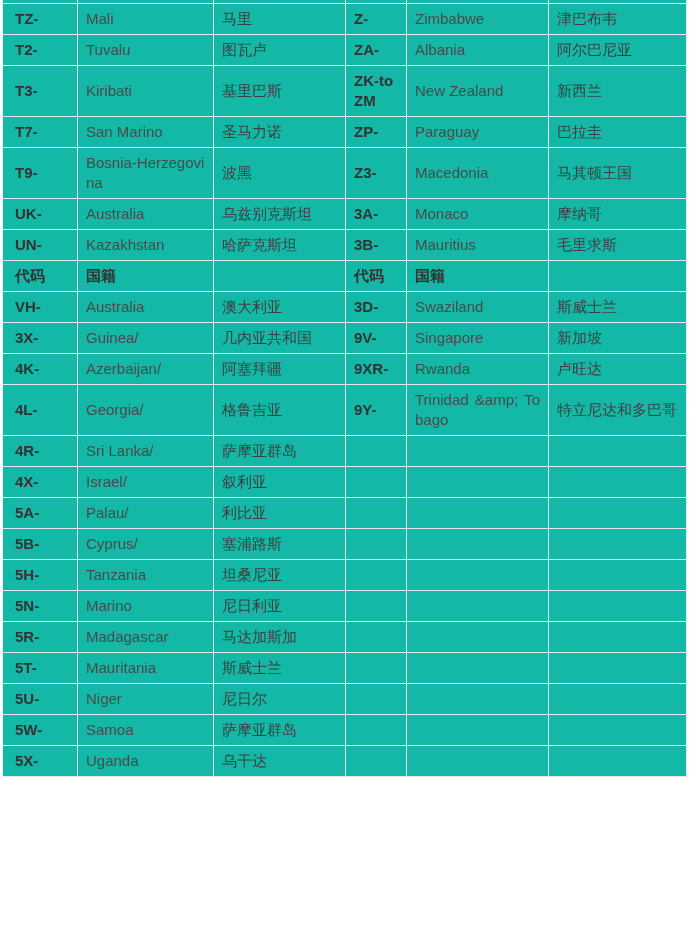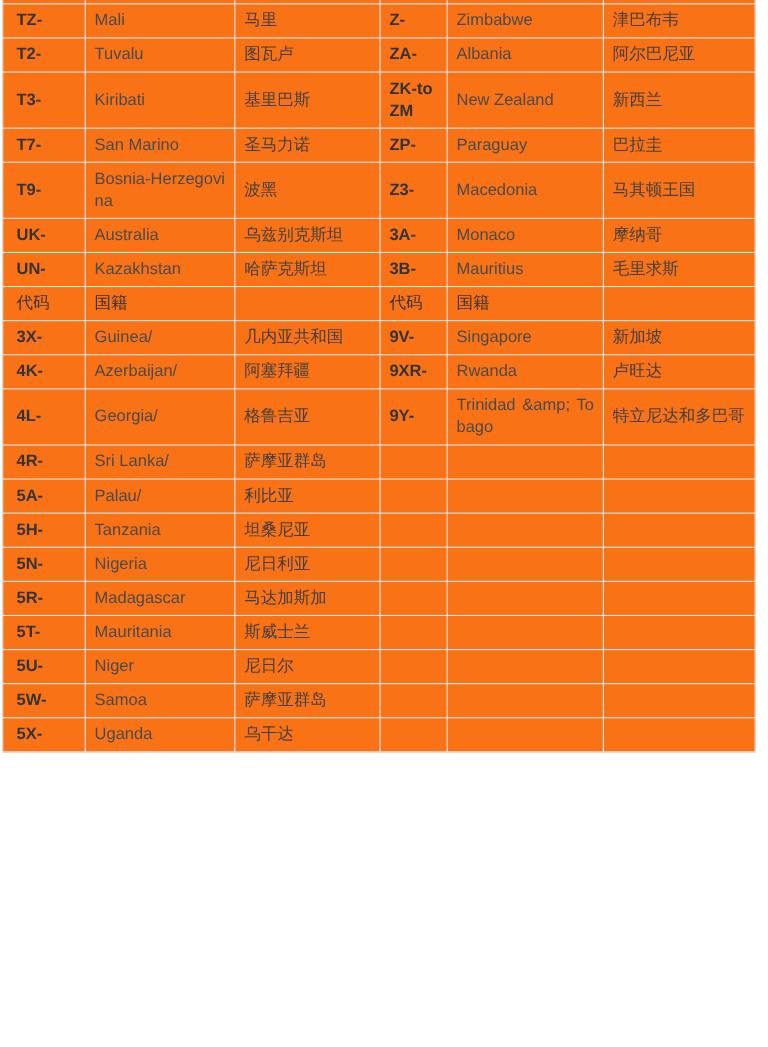--- a/index.html
+++ b/index.html
@@ -13,39 +13,39 @@
     width: 698px;
     height: 952px;
     overflow: hidden;
     background: #ffffff;
   }
   table.cc-table {
     border-collapse: collapse;
     table-layout: fixed;
     width: 684px;
     margin-left: 2px;
-    background: #f97316;
+    background: #14b8a6;
   }
   table.cc-table td {
     border: 1px solid #e5e8eb;
     font-size: 15px;
     line-height: 20px;
     color: #4a4a4a;
     padding: 5px 8px;
     vertical-align: middle;
     text-align: justify;
     word-break: break-all;
     overflow: hidden;
   }
   table.cc-table td.code {
     font-weight: bold;
     color: #333333;
   }
   table.cc-table td.hdr {
-    font-weight: normal;
+    font-weight: bold;
     color: #333333;
   }
   table.cc-table td.c0 { padding-left: 12px; }
   table.cc-table td.zh { color: #3f3f3f; }
   tr.clipped td {
     height: 3px;
     padding: 0;
     border-top: none;
     line-height: 0;
     font-size: 0;
@@ -132,20 +132,28 @@
         </tr>
         <tr>
           <td class="c0 code hdr">代码</td>
           <td class="c1 hdr">国籍</td>
           <td class="c2 hdr"></td>
           <td class="c3 code hdr">代码</td>
           <td class="c4 hdr">国籍</td>
           <td class="c5 hdr"></td>
         </tr>
         <tr>
+          <td class="c0 code">VH-</td>
+          <td class="c1">Australia</td>
+          <td class="c2 zh">澳大利亚</td>
+          <td class="c3 code">3D-</td>
+          <td class="c4">Swaziland</td>
+          <td class="c5 zh">斯威士兰</td>
+        </tr>
+        <tr>
           <td class="c0 code">3X-</td>
           <td class="c1">Guinea/</td>
           <td class="c2 zh">几内亚共和国</td>
           <td class="c3 code">9V-</td>
           <td class="c4">Singapore</td>
           <td class="c5 zh">新加坡</td>
         </tr>
         <tr>
           <td class="c0 code">4K-</td>
           <td class="c1">Azerbaijan/</td>
@@ -164,38 +172,54 @@
         </tr>
         <tr>
           <td class="c0 code">4R-</td>
           <td class="c1">Sri Lanka/</td>
           <td class="c2 zh">萨摩亚群岛</td>
           <td class="c3 code"></td>
           <td class="c4"></td>
           <td class="c5 zh"></td>
         </tr>
         <tr>
+          <td class="c0 code">4X-</td>
+          <td class="c1">Israel/</td>
+          <td class="c2 zh">叙利亚</td>
+          <td class="c3 code"></td>
+          <td class="c4"></td>
+          <td class="c5 zh"></td>
+        </tr>
+        <tr>
           <td class="c0 code">5A-</td>
           <td class="c1">Palau/</td>
           <td class="c2 zh">利比亚</td>
           <td class="c3 code"></td>
           <td class="c4"></td>
           <td class="c5 zh"></td>
         </tr>
         <tr>
+          <td class="c0 code">5B-</td>
+          <td class="c1">Cyprus/</td>
+          <td class="c2 zh">塞浦路斯</td>
+          <td class="c3 code"></td>
+          <td class="c4"></td>
+          <td class="c5 zh"></td>
+        </tr>
+        <tr>
           <td class="c0 code">5H-</td>
           <td class="c1">Tanzania</td>
           <td class="c2 zh">坦桑尼亚</td>
           <td class="c3 code"></td>
           <td class="c4"></td>
           <td class="c5 zh"></td>
         </tr>
         <tr>
           <td class="c0 code">5N-</td>
-          <td class="c1">Nigeria</td>
+          <td class="c1">Marino</td>
           <td class="c2 zh">尼日利亚</td>
           <td class="c3 code"></td>
           <td class="c4"></td>
           <td class="c5 zh"></td>
         </tr>
         <tr>
           <td class="c0 code">5R-</td>
           <td class="c1">Madagascar</td>
           <td class="c2 zh">马达加斯加</td>
           <td class="c3 code"></td>

